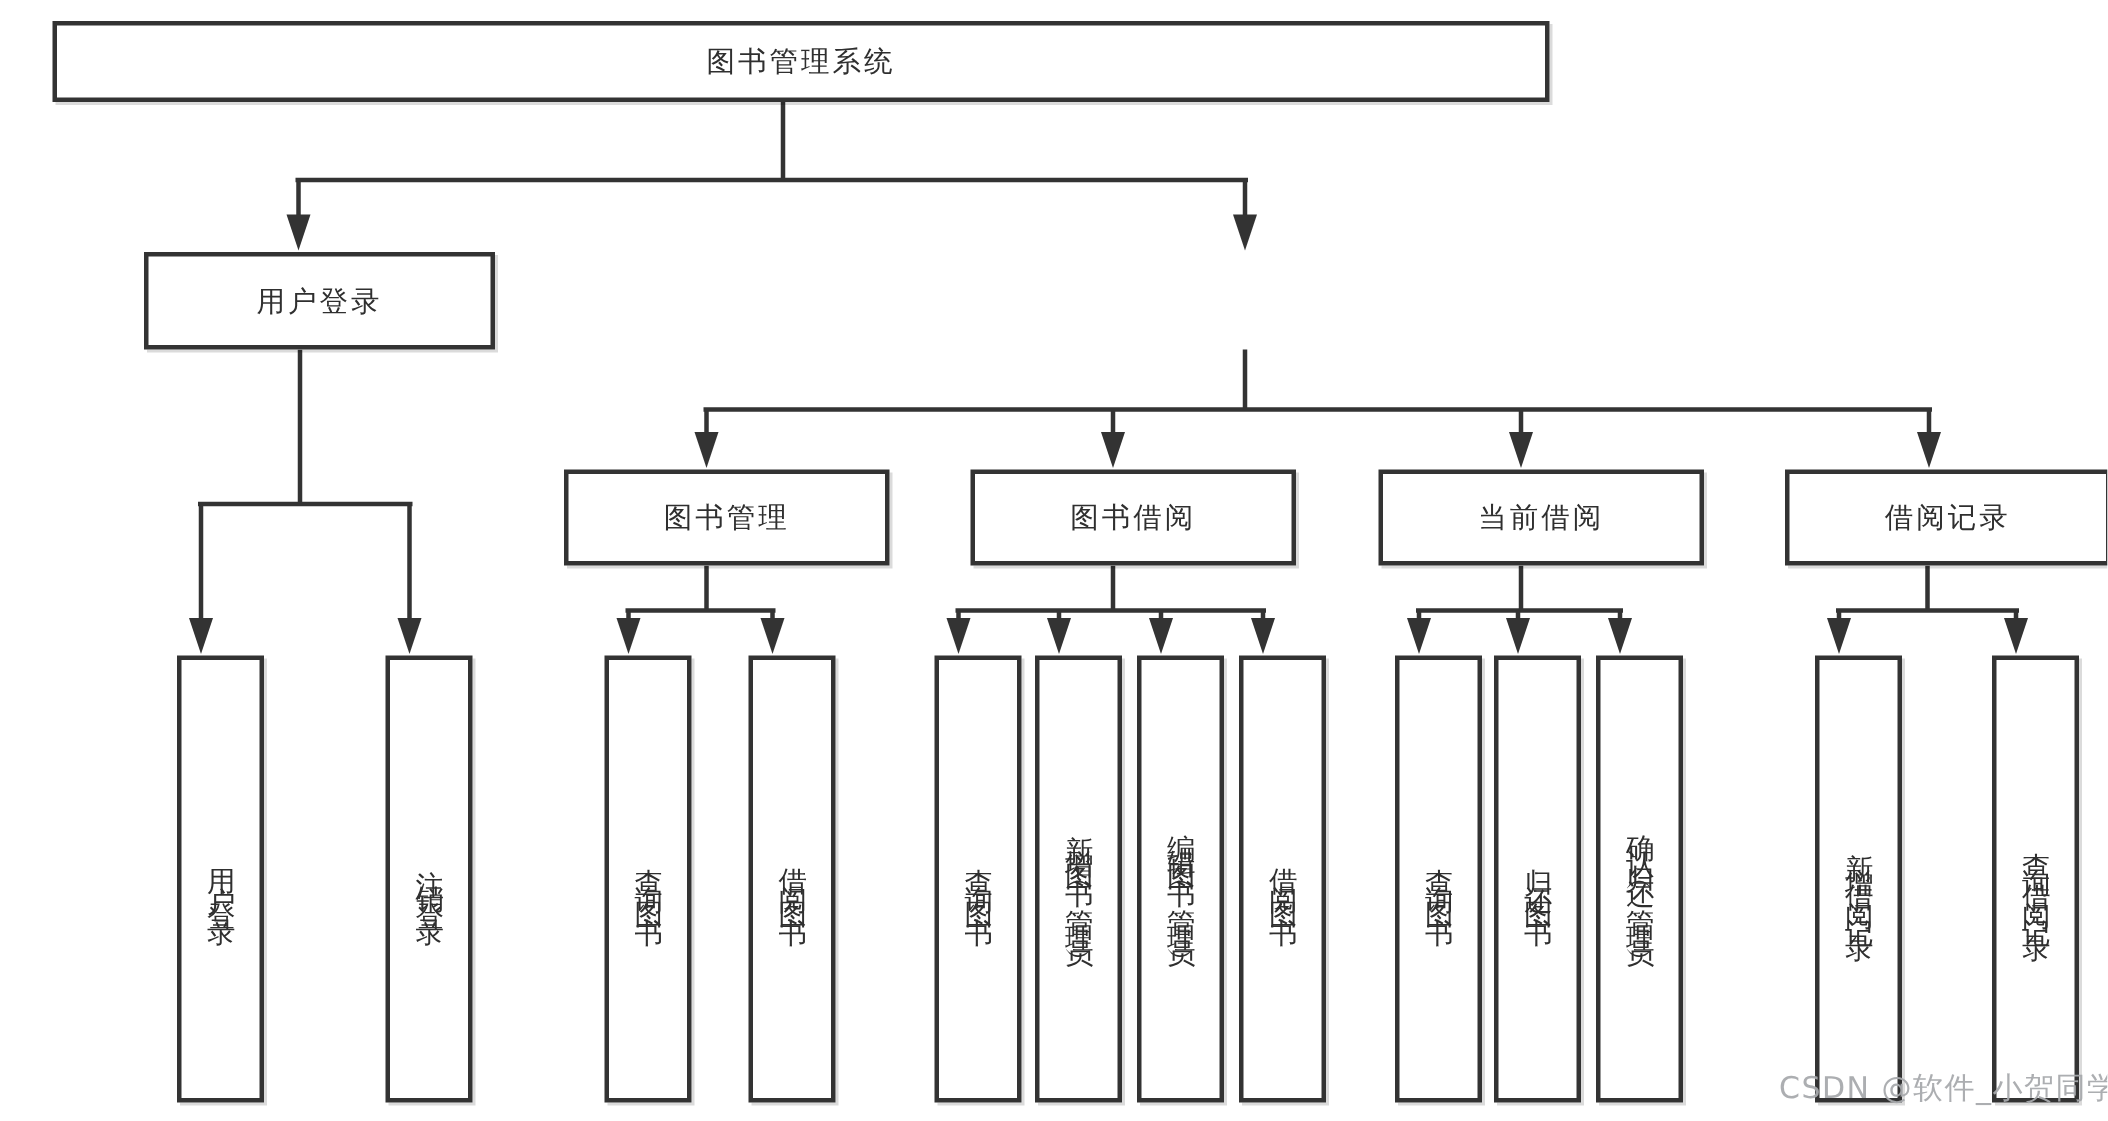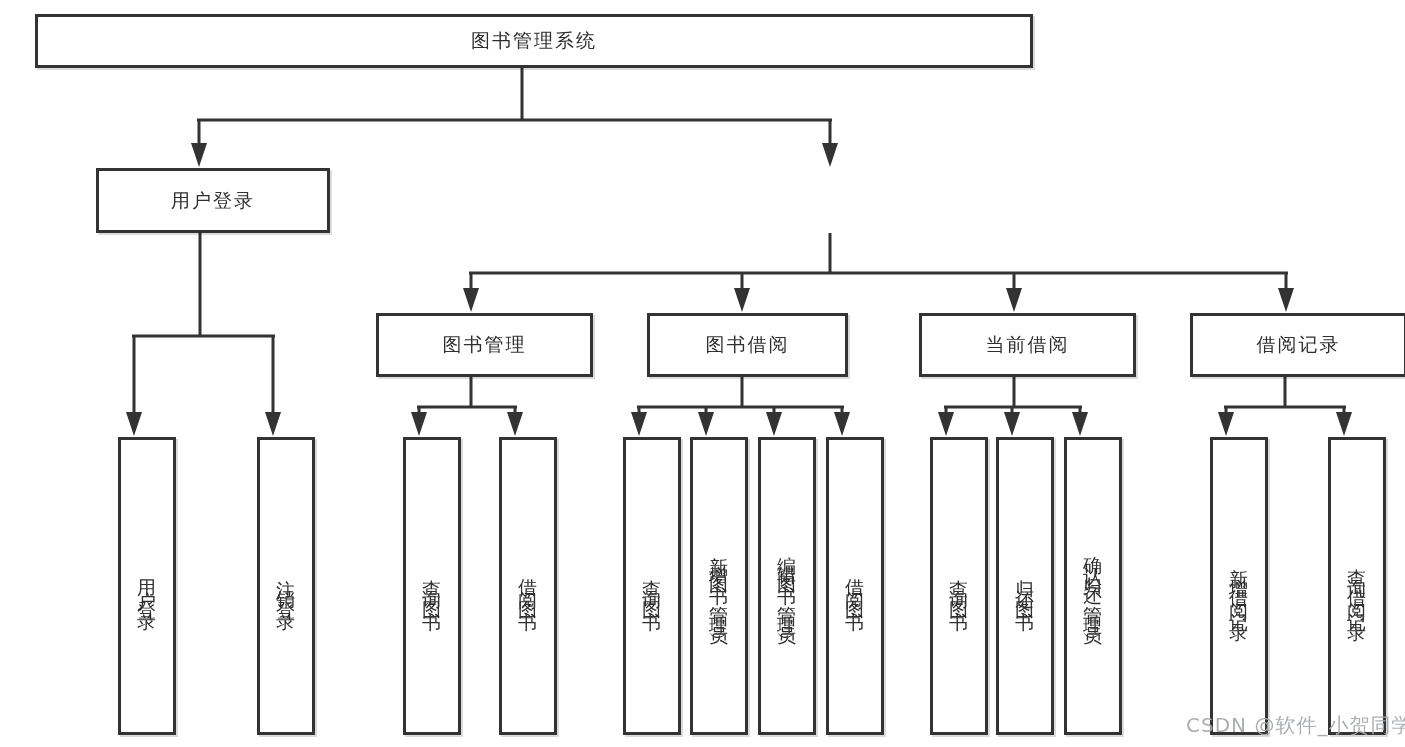--- a/index.html
+++ b/index.html
@@ -109,21 +109,21 @@
     <span class="hlabel">图书管理系统</span>
   </div>
 
   <div class="box" style="left:83px;top:168px;width:234px;height:65px">
     <span class="hlabel">用户登录</span>
   </div>
 
   <div class="box" style="left:363px;top:313px;width:217px;height:64px">
     <span class="hlabel">图书管理</span>
   </div>
-  <div class="box" style="left:634px;top:313px;width:201px;height:64px">
+  <div class="box" style="left:634px;top:313px;width:217px;height:64px">
     <span class="hlabel">图书借阅</span>
   </div>
   <div class="box" style="left:906px;top:313px;width:217px;height:64px">
     <span class="hlabel">当前借阅</span>
   </div>
   <div class="box" style="left:1177px;top:313px;width:217px;height:64px">
     <span class="hlabel">借阅记录</span>
   </div>
 
   <div class="box" style="left:105px;top:437px;width:58px;height:298px">

